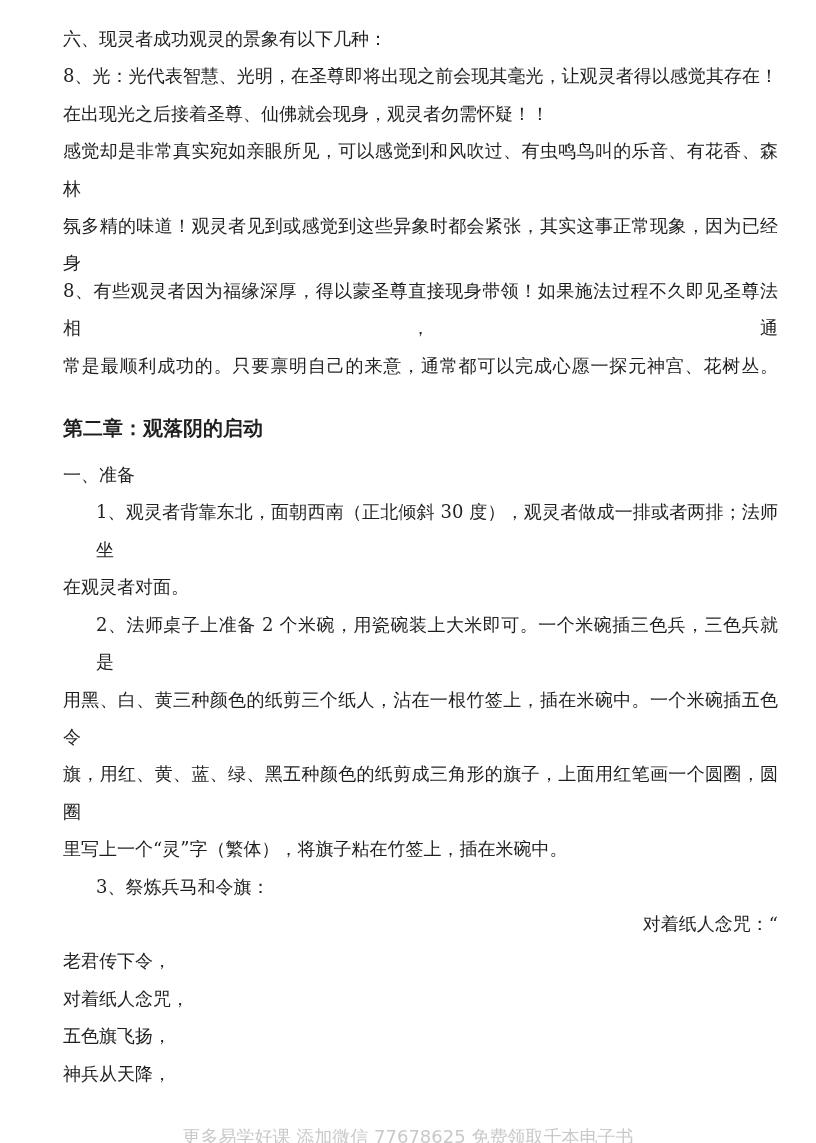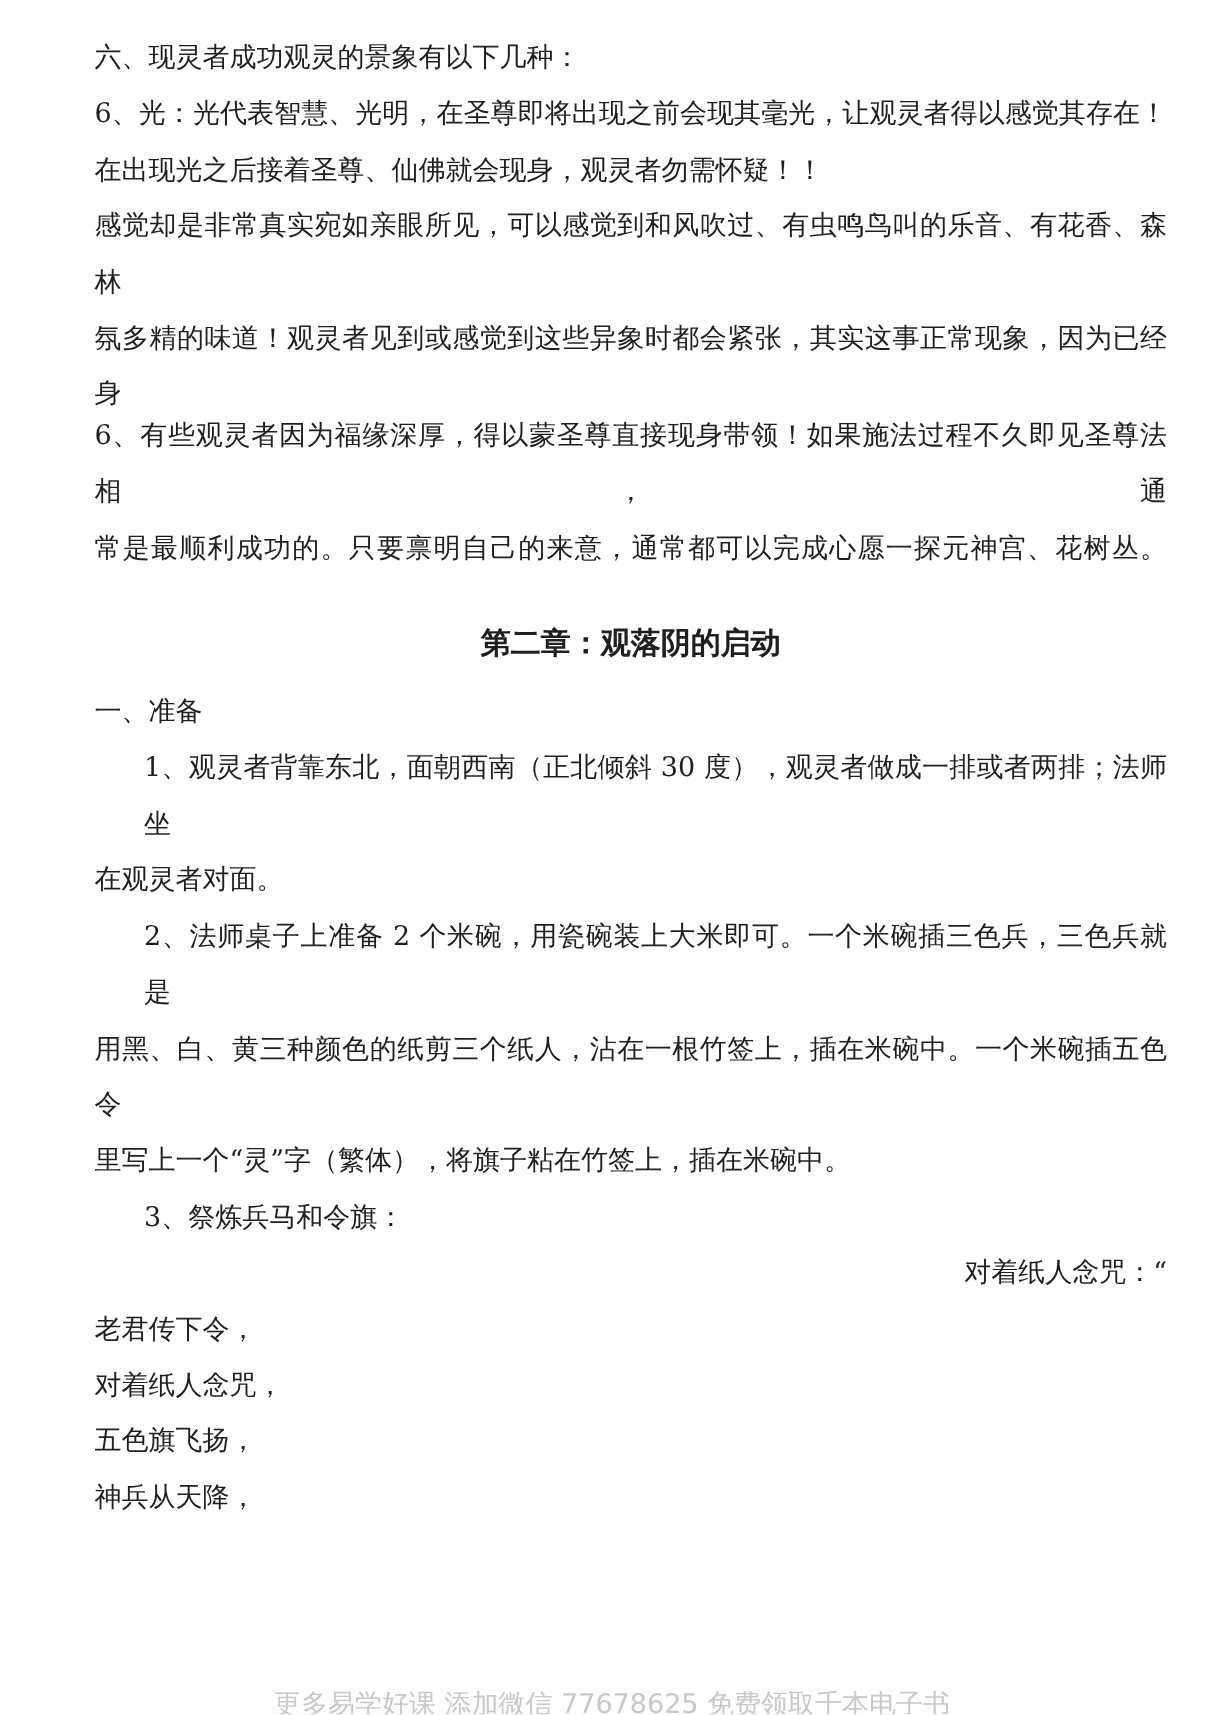--- a/index.html
+++ b/index.html
@@ -29,21 +29,20 @@
     text-align:justify;
     text-align-last:justify;
   }
   .indent1 { padding-left:33px; }
   .indent2 { padding-left:50px;text-align:right; }
   .tight { margin-top:-10px; }
   .heading {
     font-weight:bold;
     font-size:20px;
     line-height:40px;
-    text-align:center;
     margin:24px 0 8px 0;
   }
   .footer {
     position:absolute;
     left:0; right:0;
     top:1126px;
     text-align:center;
     color:#c9c9c9;
     font-size:18px;
     line-height:22px;
@@ -52,38 +51,39 @@
   }
 </style>
 </head>
 <body>
 
 <div class="page">
   <div class="content">
 
     <p class="line">六、现灵者成功观灵的景象有以下几种：</p>
 
-    <p class="line fill">6、光：光代表智慧、光明，在圣尊即将出现之前会现其毫光，让观灵者得以感觉其存在！</p>
+    <p class="line fill">8、光：光代表智慧、光明，在圣尊即将出现之前会现其毫光，让观灵者得以感觉其存在！</p>
     <p class="line">在出现光之后接着圣尊、仙佛就会现身，观灵者勿需怀疑！！</p>
 
     <p class="line fill">感觉却是非常真实宛如亲眼所见，可以感觉到和风吹过、有虫鸣鸟叫的乐音、有花香、森林</p>
     <p class="line fill">氛多精的味道！观灵者见到或感觉到这些异象时都会紧张，其实这事正常现象，因为已经身</p>
 
-    <p class="line fill tight">6、有些观灵者因为福缘深厚，得以蒙圣尊直接现身带领！如果施法过程不久即见圣尊法相，通</p>
+    <p class="line fill tight">8、有些观灵者因为福缘深厚，得以蒙圣尊直接现身带领！如果施法过程不久即见圣尊法相，通</p>
     <p class="line fill">常是最顺利成功的。只要禀明自己的来意，通常都可以完成心愿一探元神宫、花树丛。</p>
 
     <h2 class="heading">第二章：观落阴的启动</h2>
 
     <p class="line">一、准备</p>
 
     <p class="line fill indent1">1、观灵者背靠东北，面朝西南（正北倾斜 30 度），观灵者做成一排或者两排；法师坐</p>
     <p class="line">在观灵者对面。</p>
 
     <p class="line fill indent1">2、法师桌子上准备 2 个米碗，用瓷碗装上大米即可。一个米碗插三色兵，三色兵就是</p>
     <p class="line fill">用黑、白、黄三种颜色的纸剪三个纸人，沾在一根竹签上，插在米碗中。一个米碗插五色令</p>
+    <p class="line fill">旗，用红、黄、蓝、绿、黑五种颜色的纸剪成三角形的旗子，上面用红笔画一个圆圈，圆圈</p>
     <p class="line">里写上一个“灵”字（繁体），将旗子粘在竹签上，插在米碗中。</p>
 
     <p class="line indent1">3、祭炼兵马和令旗：</p>
     <p class="line indent2">对着纸人念咒：“</p>
 
     <p class="line">老君传下令，</p>
     <p class="line">对着纸人念咒，</p>
     <p class="line">五色旗飞扬，</p>
     <p class="line">神兵从天降，</p>
 

